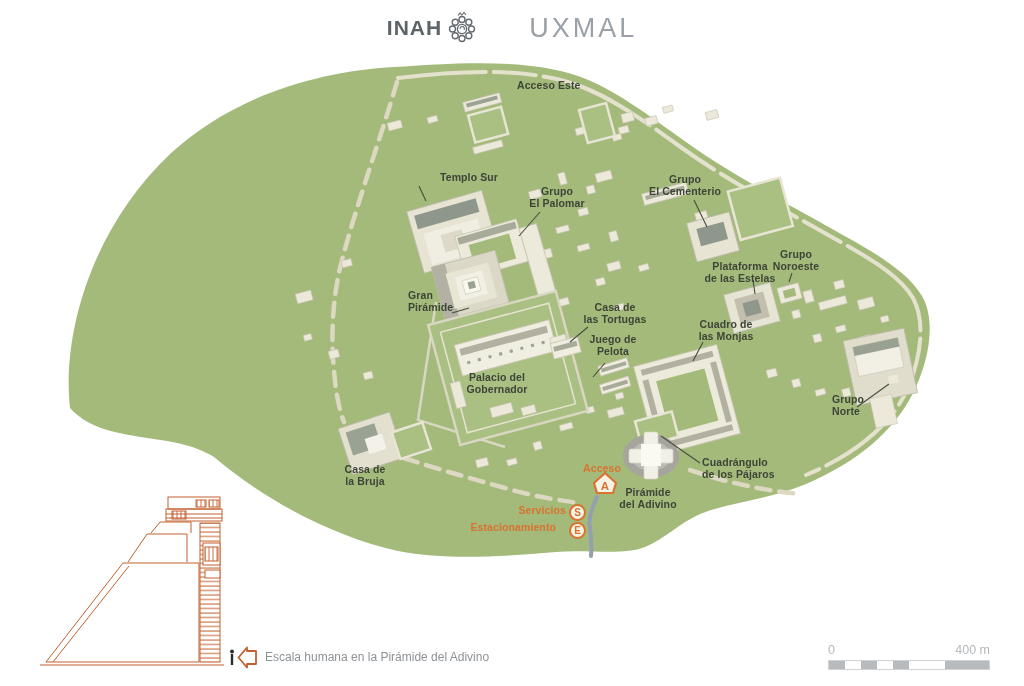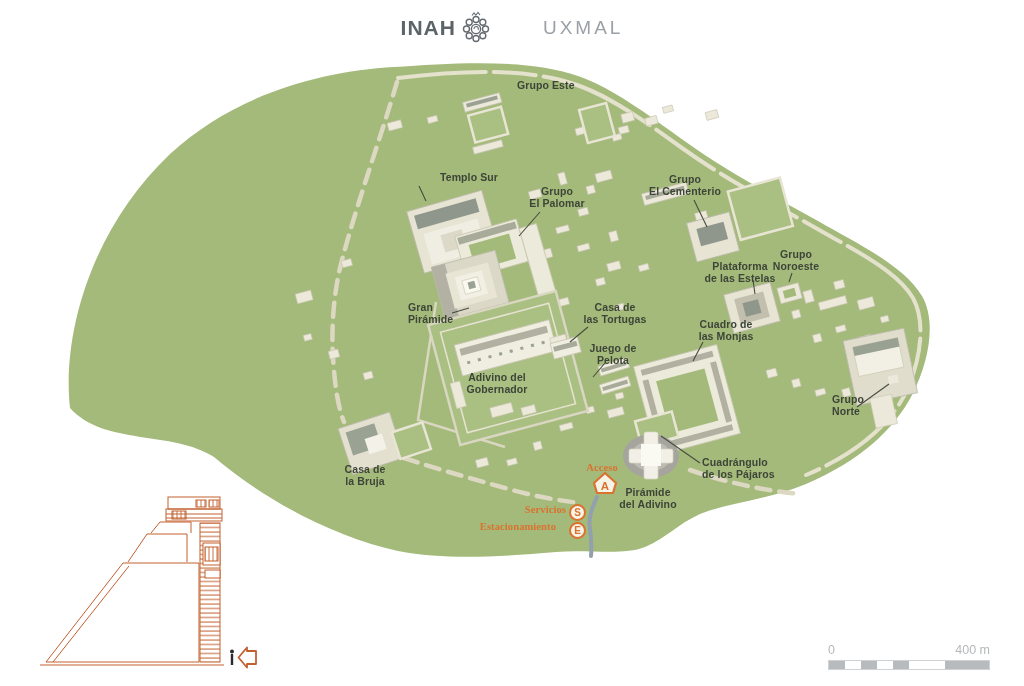--- a/index.html
+++ b/index.html
@@ -2,30 +2,30 @@
 <html><head>
 <meta charset="utf-8">
 <style>
   html,body{margin:0;padding:0;background:#fff;}
   .stage{position:relative;width:1024px;height:686px;background:#ffffff;overflow:hidden;
          font-family:"Liberation Sans",sans-serif;}
   
   .header{position:absolute;top:8px;left:0;width:100%;height:40px;display:flex;
           align-items:center;justify-content:center;gap:3px;}
   .brand{font-size:21px;font-weight:bold;color:#5d6468;letter-spacing:1px;}
-  .site{font-size:19px;color:#9ba1a6;letter-spacing:3px;margin-left:47px;}
+  .site{font-size:27px;color:#9ba1a6;letter-spacing:3px;margin-left:47px;}
   .logo{width:34px;height:34px;}
   
   .map-svg{position:absolute;left:0;top:0;}
   
   .map-label{position:absolute;font-size:10.5px;font-weight:bold;color:#3d4438;
              line-height:1.18;white-space:pre-line;letter-spacing:.1px;}
   .lbl-c{transform:translateX(-50%);text-align:center;}
   .lbl-r{text-align:left;}
-  .orange{color:#d9732f;font-weight:bold;font-family:Liberation Serif, serif;}
+  .orange{color:#d9732f;font-weight:bold;}
   .badge{position:absolute;width:13px;height:13px;border:2px solid #d9732f;border-radius:50%;
          background:#f6f3e7;color:#d9732f;font-size:10px;font-weight:bold;display:flex;
          align-items:center;justify-content:center;}
   .a-house{position:absolute;left:592px;top:471px;}
   
   .caption{position:absolute;left:265px;top:650px;font-size:12px;color:#8d9296;}
   .human-arrow{position:absolute;left:227px;top:645px;}
   .scalebar{position:absolute;left:828px;top:643px;width:162px;}
   .scalebar .nums{display:flex;justify-content:space-between;font-size:12.5px;color:#b4b8bb;}
   .scalebar .bar{margin-top:3px;height:8px;border:1px solid #cfd3d5;background:#fff;display:flex;}
@@ -314,37 +314,37 @@
       <rect x="209" y="500" width="10" height="7" fill="url(#vlines)"></rect>
       <rect x="172" y="511" width="14" height="8" fill="url(#vlines)"></rect>
       <path d="M166 514 H222 M166 518 H222"></path>
       <rect x="200" y="523" width="20" height="139" fill="url(#steps)"></rect>
       <rect x="203" y="543" width="17" height="22" fill="#ffffff"></rect>
       <rect x="205" y="547" width="13" height="14" fill="url(#vlines)"></rect>
       <rect x="205" y="570" width="15" height="8" fill="#ffffff"></rect>
     </g>
   </svg>
 
-  <div class="map-label" style="left:517px;top:79px">Grupo Este</div>
+  <div class="map-label" style="left:517px;top:79px">Acceso Este</div>
   <div class="map-label" style="left:440px;top:171px">Templo Sur</div>
   <div class="map-label lbl-c" style="left:557px;top:185px">Grupo
 El Palomar</div>
   <div class="map-label lbl-c" style="left:685px;top:173px">Grupo
 El Cementerio</div>
   <div class="map-label lbl-c" style="left:740px;top:260px">Plataforma
 de las Estelas</div>
   <div class="map-label lbl-c" style="left:796px;top:248px">Grupo
 Noroeste</div>
-  <div class="map-label" style="left:408px;top:301px">Gran
+  <div class="map-label" style="left:408px;top:289px">Gran
 Pirámide</div>
   <div class="map-label lbl-c" style="left:615px;top:301px">Casa de
 las Tortugas</div>
-  <div class="map-label lbl-c" style="left:613px;top:342px">Juego de
+  <div class="map-label lbl-c" style="left:613px;top:333px">Juego de
 Pelota</div>
-  <div class="map-label lbl-c" style="left:497px;top:371px">Adivino del
+  <div class="map-label lbl-c" style="left:497px;top:371px">Palacio del
 Gobernador</div>
   <div class="map-label lbl-c" style="left:726px;top:318px">Cuadro de
 las Monjas</div>
   <div class="map-label" style="left:832px;top:393px">Grupo
 Norte</div>
   <div class="map-label lbl-c" style="left:365px;top:463px">Casa de
 la Bruja</div>
   <div class="map-label" style="left:702px;top:456px">Cuadrángulo
 de los Pájaros</div>
   <div class="map-label lbl-c" style="left:648px;top:486px">Pirámide
@@ -359,20 +359,21 @@
     <text x="13" y="18.5" text-anchor="middle" font-family="Liberation Sans, sans-serif" font-size="11.5" font-weight="bold" fill="#d9732f">A</text>
   </svg>
   <div class="badge" style="left:569px;top:504px">S</div>
   <div class="badge" style="left:569px;top:522px">E</div>
 
   <svg class="human-arrow" width="34" height="26" viewBox="0 0 34 26">
     <circle cx="5" cy="6.5" r="2" fill="#2b2b2b"></circle>
     <rect x="3.8" y="9" width="2.4" height="11" fill="#2b2b2b"></rect>
     <path d="M29 6 L20 6 L20 2.5 L11.5 12.5 L20 22.5 L20 19 L29 19 Z" fill="#ffffff" stroke="#c2602f" stroke-width="1.8" stroke-linejoin="round"></path>
   </svg>
+  <div class="caption">Escala humana en la Pirámide del Adivino</div>
 
   <div class="scalebar">
     <div class="nums">
       <span>0</span>
       <span>400 m</span>
     </div>
     <div class="bar">
       <div class="seg g" style="width:16px"></div>
         <div class="seg" style="width:16px"></div>
       <div class="seg g" style="width:16px"></div>

